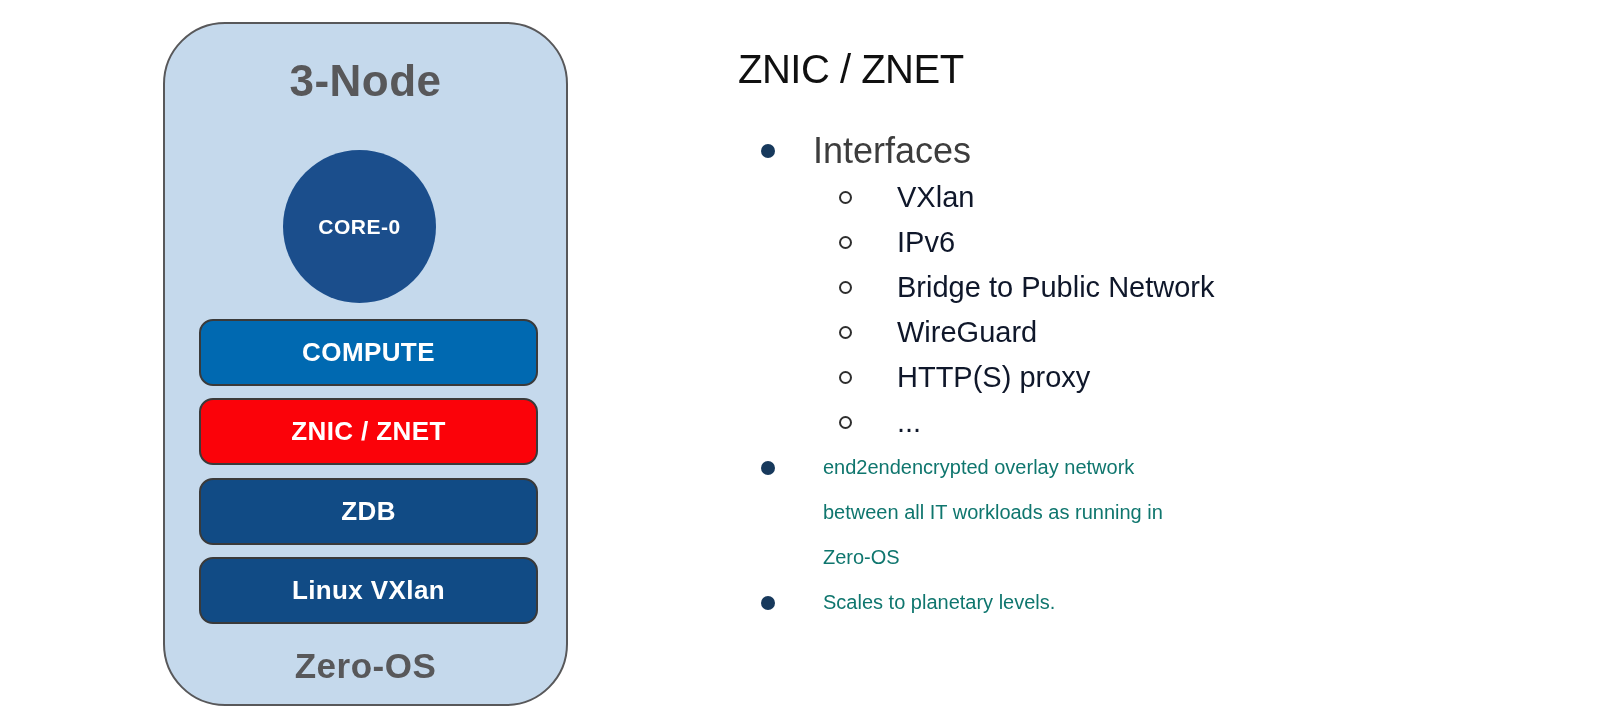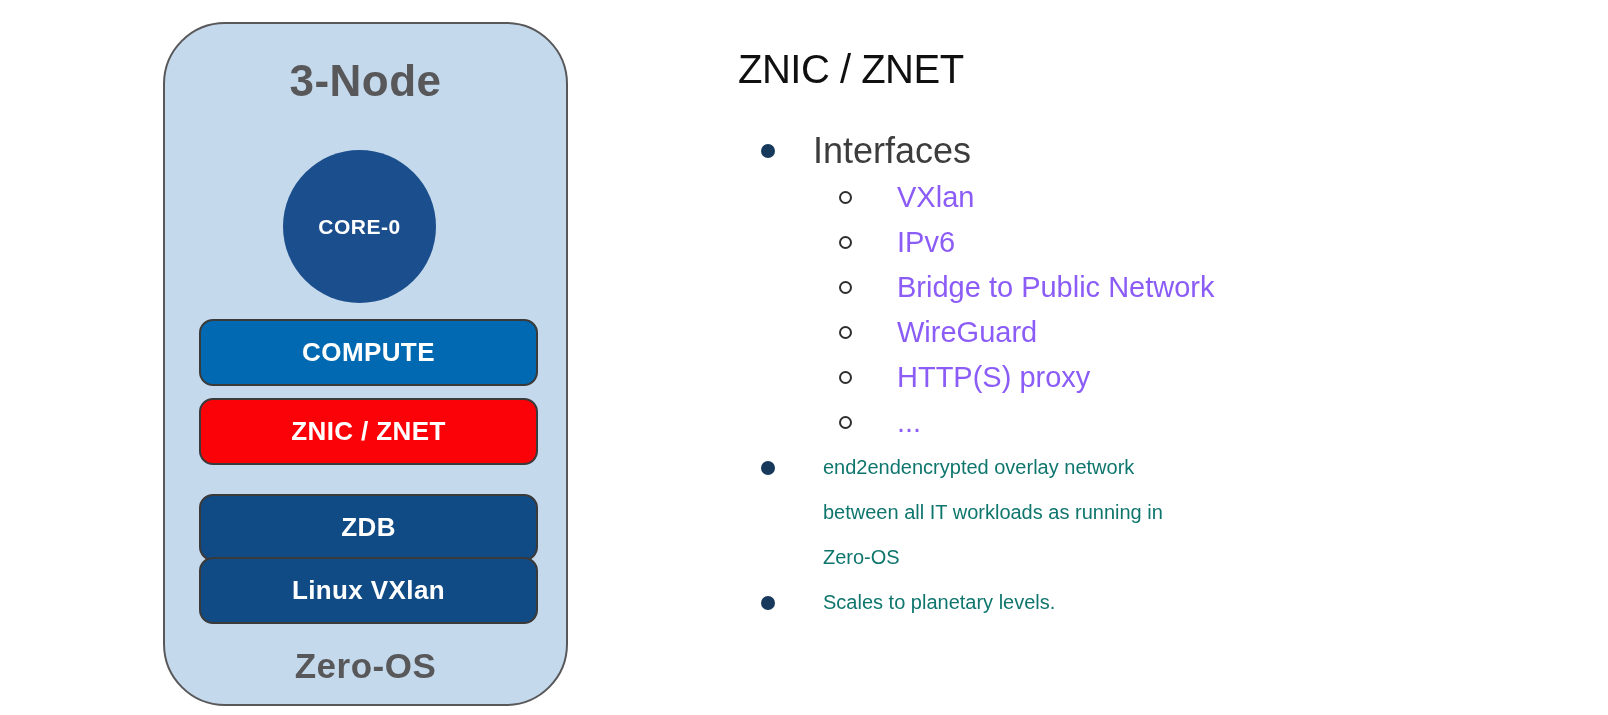--- a/index.html
+++ b/index.html
@@ -97,21 +97,21 @@
     color: #3d3d3d;
   }
   .row.l1.para {
     padding-left: 108px;
     font-size: 20px; line-height: 45px;
     color: #0f766e;
   }
   .row.l2 {
     padding-left: 182px;
     font-size: 29px; line-height: 45px;
-    color: #8b5cf6;
+    color: #0f172a;
   }
   .dot {
     position: absolute;
     left: 46px;
     width: 14px; height: 14px;
     border-radius: 50%;
     background: #17395c;
   }
   .row.l1 .dot { top: 18px; }
   .row.l1.para .dot { top: 16px; }
@@ -137,21 +137,21 @@
     <div class="core-circle" style="background: rgb(27, 78, 140);">
       <span>CORE-0</span>
     </div>
 
     <div class="layer layer-0" style="background: rgb(0, 105, 177);">
       <span>COMPUTE</span>
     </div>
     <div class="layer layer-1" style="background: rgb(251, 2, 9);">
       <span>ZNIC / ZNET</span>
     </div>
-    <div class="layer layer-2" style="background: rgb(17, 75, 133); margin-top: 16px;">
+    <div class="layer layer-2" style="background: rgb(17, 75, 133);">
       <span>ZDB</span>
     </div>
     <div class="layer layer-3" style="background: rgb(17, 75, 133);">
       <span>Linux VXlan</span>
     </div>
 
     <div class="node-footer">Zero-OS</div>
   </div>
 
   <h1 class="content-heading">ZNIC / ZNET</h1>

